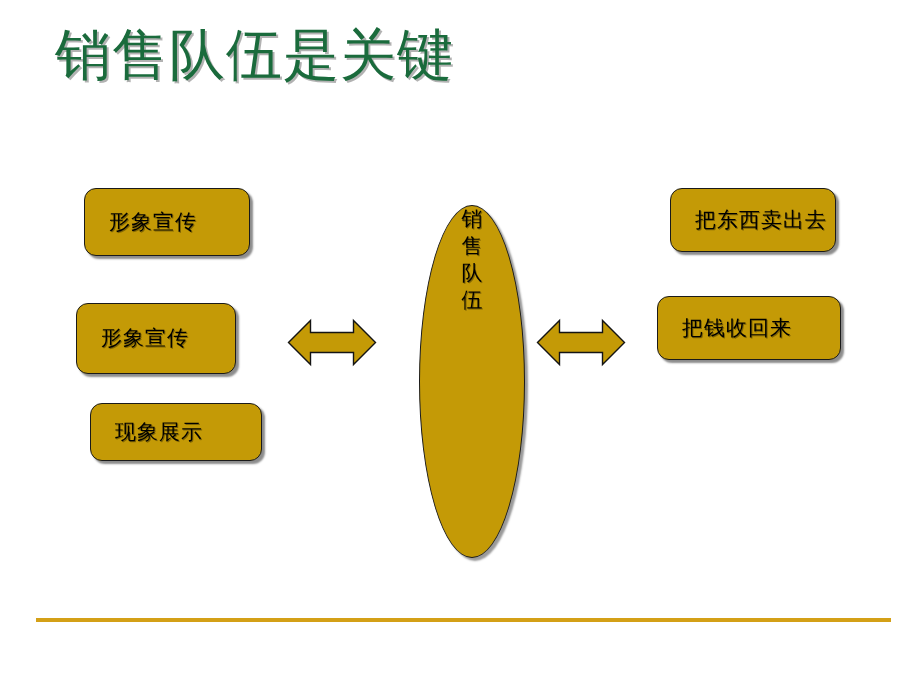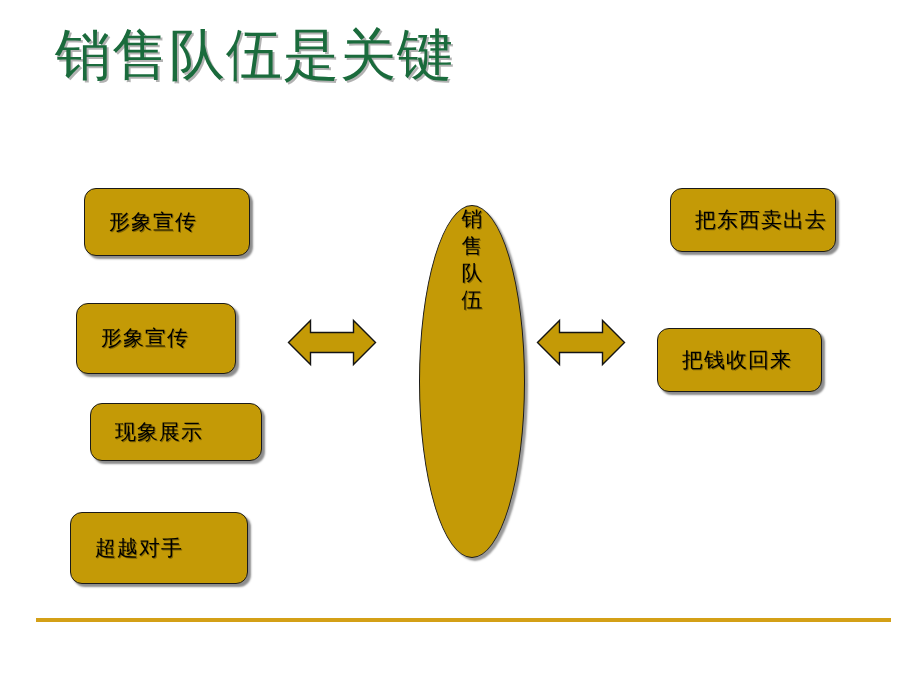--- a/index.html
+++ b/index.html
@@ -114,33 +114,30 @@
   </div>
 
   <div class="gold-box" style="left:76px; top:303px; width:160px; height:71px;">
     <span class="box-label">形象宣传</span>
   </div>
 
   <div class="gold-box" style="left:90px; top:403px; width:172px; height:58px;">
     <span class="box-label">现象展示</span>
   </div>
 
-  <div class="gold-box" style="left:70px; top:512px; width:178px; height:72px;">
-    <span class="box-label">超越对手</span>
-  </div>
 
   <div id="center-ellipse">
     <span class="ellipse-label">销售队伍</span>
   </div>
 
   <div class="gold-box" style="left:650px; top:188px; width:166px; height:64px;margin-left:20px;">
     <span class="box-label">把东西卖出去</span>
   </div>
 
-  <div class="gold-box" style="left:657px; top:296px; width:165px; height:64px;margin-top:32px;">
+  <div class="gold-box" style="left:657px; top:296px; width:184px; height:64px;">
     <span class="box-label">把钱收回来</span>
   </div>
 
 
   <div class="arrow-wrap" style="left:286px; top:312px;">
     <svg width="92" height="62" viewBox="0 0 92 62">
       <g transform="translate(2.5,2.5)">
         <path d="M 0 28
                  L 22 6
                  L 22 18

